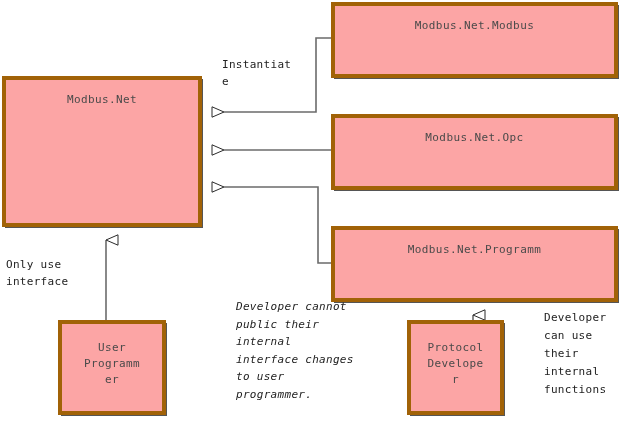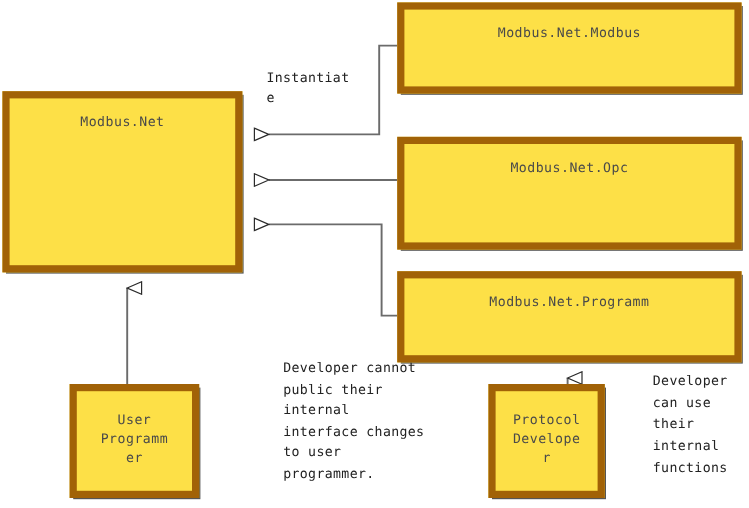--- a/index.html
+++ b/index.html
@@ -22,22 +22,22 @@
     height: 423px;
   }
   .svg-layer {
     position: absolute;
     left: 0; top: 0;
     width: 624px;
     height: 423px;
   }
   .uml-box {
     position: absolute;
-    background: #fde047;
-    border: 6px solid #a16207;
+    background: #fca5a5;
+    border: 4px solid #a16207;
     box-sizing: border-box;
     box-shadow: 2px 2px 0 -1px #555;
   }
   .box-title {
     position: absolute;
     left: 0;
     right: 0;
     text-align: center;
     font-size: 11px;
     letter-spacing: 0.4px;
@@ -94,21 +94,21 @@
   </svg>
 
   <div class="uml-box big-box" style="left:2px; top:76px; width:200px; height:151px;">
     <div class="box-title">Modbus.Net</div>
   </div>
 
   <div class="uml-box big-box" style="left:331px; top:2px; width:287px; height:76px;">
     <div class="box-title">Modbus.Net.Modbus</div>
   </div>
 
-  <div class="uml-box big-box" style="left:331px; top:114px; width:287px; height:94px;text-decoration:underline;">
+  <div class="uml-box big-box" style="left:331px; top:114px; width:287px; height:76px;text-decoration:underline;">
     <div class="box-title">Modbus.Net.Opc</div>
   </div>
 
   <div class="uml-box big-box" style="left:331px; top:226px; width:287px; height:76px;">
     <div class="box-title">Modbus.Net.Programm</div>
   </div>
 
   <div class="uml-box small-box" style="left:58px; top:320px; width:108px; height:95px;">
     <div class="box-title">User
 Programm
@@ -117,22 +117,24 @@
 
   <div class="uml-box small-box" style="left:407px; top:320px; width:97px; height:95px;">
     <div class="box-title">Protocol
 Develope
 r</div>
   </div>
 
   <div class="free-label" style="left:222px; top:56px; width:96px;">Instantiat
 e</div>
 
+  <div class="free-label" style="left:6px; top:256px; width:96px;">Only use
+interface</div>
 
-  <div class="free-label" style="left:236px; top:298px; width:152px; line-height:17.5px;">Developer cannot
+  <div class="free-label" style="left:236px; top:298px; width:152px; line-height:17.5px;font-style:italic;">Developer cannot
 public their
 internal
 interface changes
 to user
 programmer.</div>
 
   <div class="free-label" style="left:544px; top:309px; width:94px; line-height:18px;">Developer
 can use
 their
 internal

